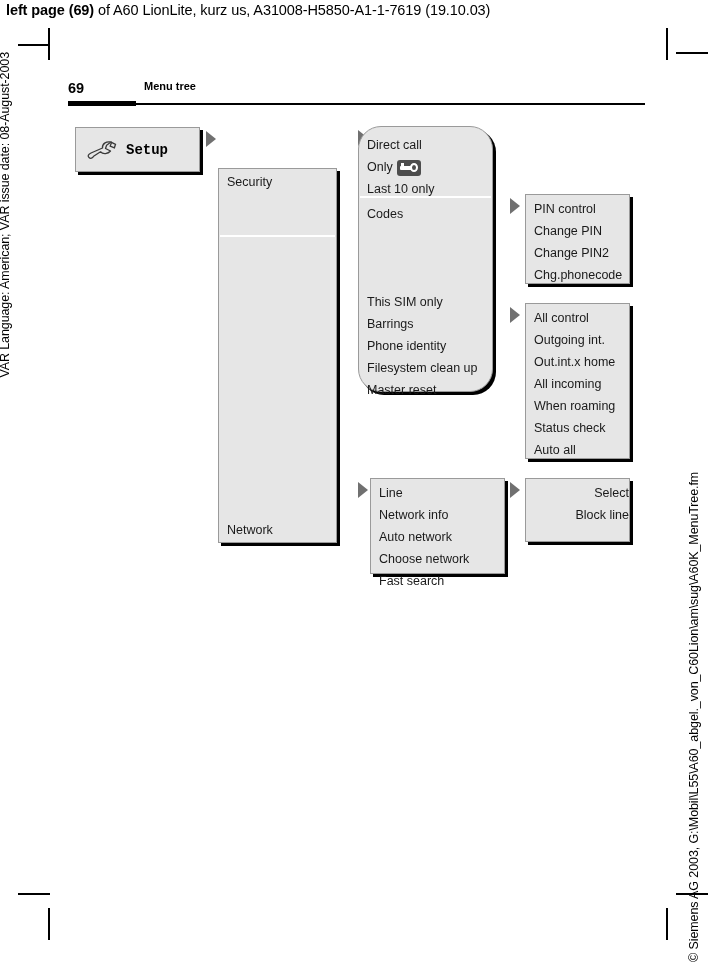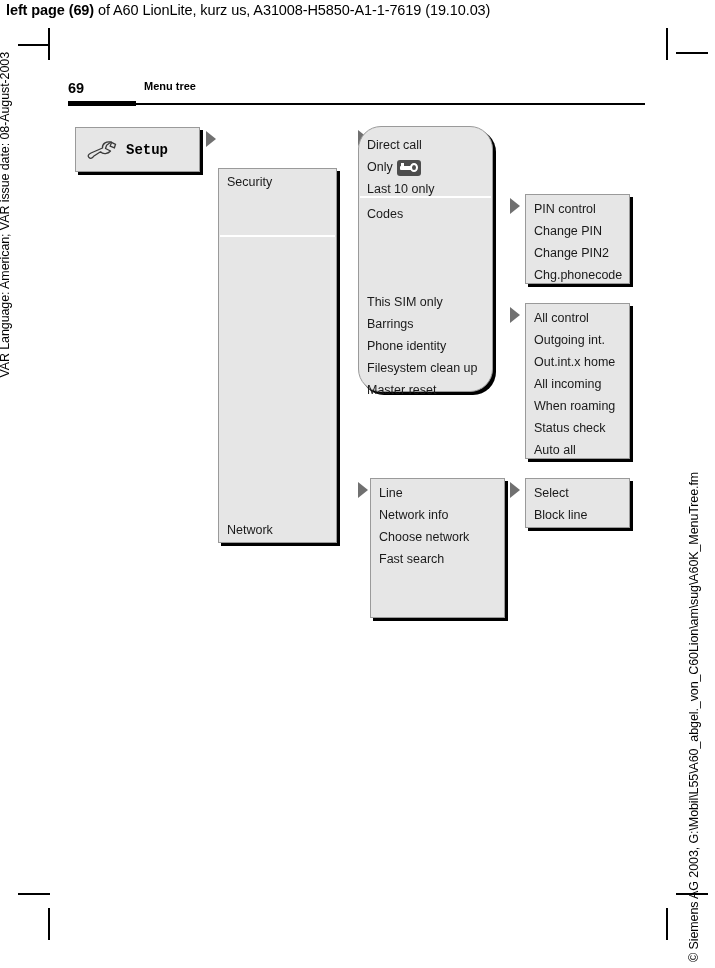--- a/index.html
+++ b/index.html
@@ -191,26 +191,27 @@
   <div class="box" style="left:525px;top:303px;width:105px;height:156px;padding-top:3px;">
     <div class="item">All control</div>
     <div class="item">Outgoing int.</div>
     <div class="item">Out.int.x home</div>
     <div class="item">All incoming</div>
     <div class="item">When roaming</div>
     <div class="item">Status check</div>
     <div class="item">Auto all</div>
   </div>
 
-  <div class="box" style="left:370px;top:478px;width:135px;height:140px;padding-top:3px;">
+  <div class="box" style="left:370px;top:478px;width:135px;height:96px;padding-top:3px;">
     <div class="item">Line</div>
     <div class="item">Network info</div>
+    <div class="item">Auto network</div>
     <div class="item">Choose network</div>
     <div class="item">Fast search</div>
   </div>
   <div class="arrow" style="left:510px;top:482px;"></div>
 
-  <div class="box" style="left:525px;top:478px;width:105px;height:50px;padding-top:3px;">
+  <div class="box" style="left:525px;top:478px;width:105px;height:64px;padding-top:3px;text-align:right;">
     <div class="item">Select</div>
     <div class="item">Block line</div>
   </div>
 
 </div>
 
 </body></html>

